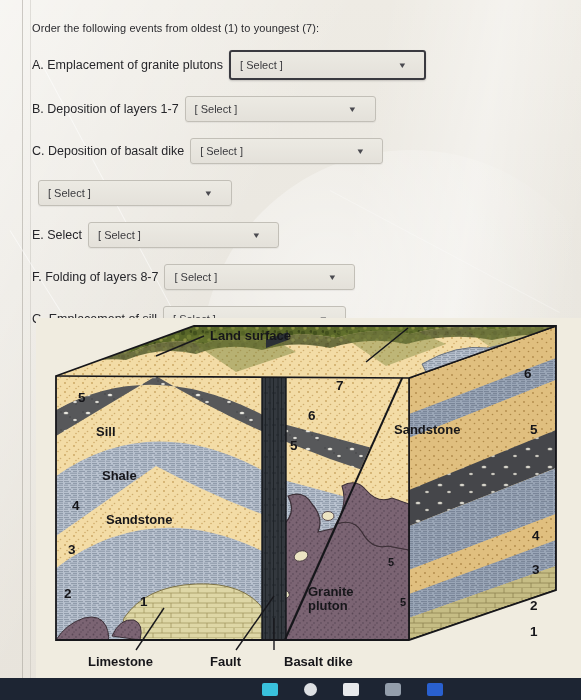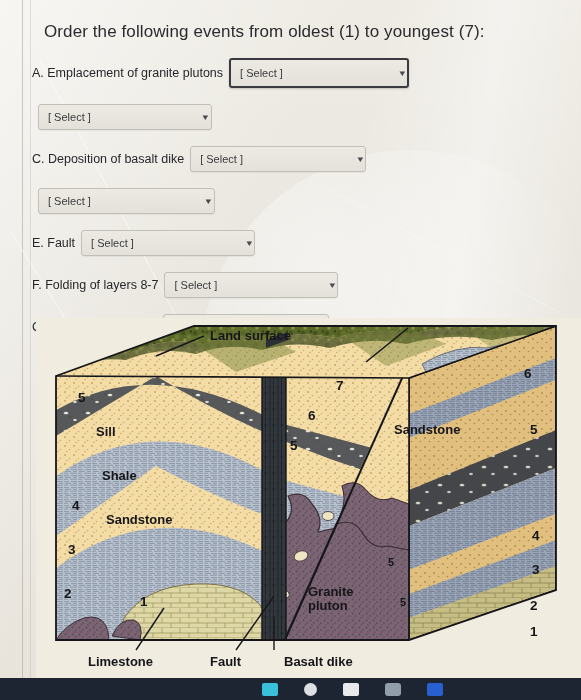--- a/index.html
+++ b/index.html
@@ -28,32 +28,32 @@
   .streak{
     position:absolute;width:300px;height:1px;background:rgba(255,255,255,0.55);
     transform-origin:left center;
   }
 
   
   #question{
     position:absolute;left:32px;top:22px;width:520px;
     color:#2b2b2f;
   }
-  #prompt{font-size:17px;letter-spacing:.1px;padding-left:12px;}
+  #prompt{font-size:11px;letter-spacing:.1px;}
 
   .row{display:flex;align-items:center;margin-top:16px;}
   .row .lbl{font-size:12.5px;white-space:nowrap;color:#26262a;}
   .sel{
     margin-left:6px;
     height:24px;
     display:flex;align-items:center;justify-content:space-between;
     background:linear-gradient(180deg,#eceae3,#e4e1da);
     border:1px solid #c2bfb7;
     border-radius:3px;
-    padding:0 3px 0 9px;
+    padding:0 20px 0 9px;
     font-size:11px;color:#3a3a3e;
     box-shadow:0 1px 1px rgba(0,0,0,0.05);
   }
   .sel.focused{
     border:2px solid #3a3a40;
     height:26px;
     box-shadow:0 1px 2px rgba(0,0,0,0.18);
   }
   .chev{font-size:9px;color:#4a4a50;margin-left:10px;transform:scaleX(1.25);}
 
@@ -118,20 +118,21 @@
 
   <div class="row">
     <span class="lbl">A. Emplacement of granite plutons</span>
     <div class="sel focused w-a">
       <span>[ Select ]</span>
       <span class="chev">▾</span>
     </div>
   </div>
 
   <div class="row">
+    <span class="lbl">B. Deposition of layers 1-7</span>
     <div class="sel w-b">
       <span>[ Select ]</span>
       <span class="chev">▾</span>
     </div>
   </div>
 
   <div class="row">
     <span class="lbl">C. Deposition of basalt dike</span>
     <div class="sel w-c">
       <span>[ Select ]</span>
@@ -140,21 +141,21 @@
   </div>
 
   <div class="row">
     <div class="sel w-d">
       <span>[ Select ]</span>
       <span class="chev">▾</span>
     </div>
   </div>
 
   <div class="row">
-    <span class="lbl">E. Fault</span>
+    <span class="lbl">E. Select</span>
     <div class="sel w-e">
       <span>[ Select ]</span>
       <span class="chev">▾</span>
     </div>
   </div>
 
   <div class="row">
     <span class="lbl">F. Folding of layers 8-7</span>
     <div class="sel w-f">
       <span>[ Select ]</span>

